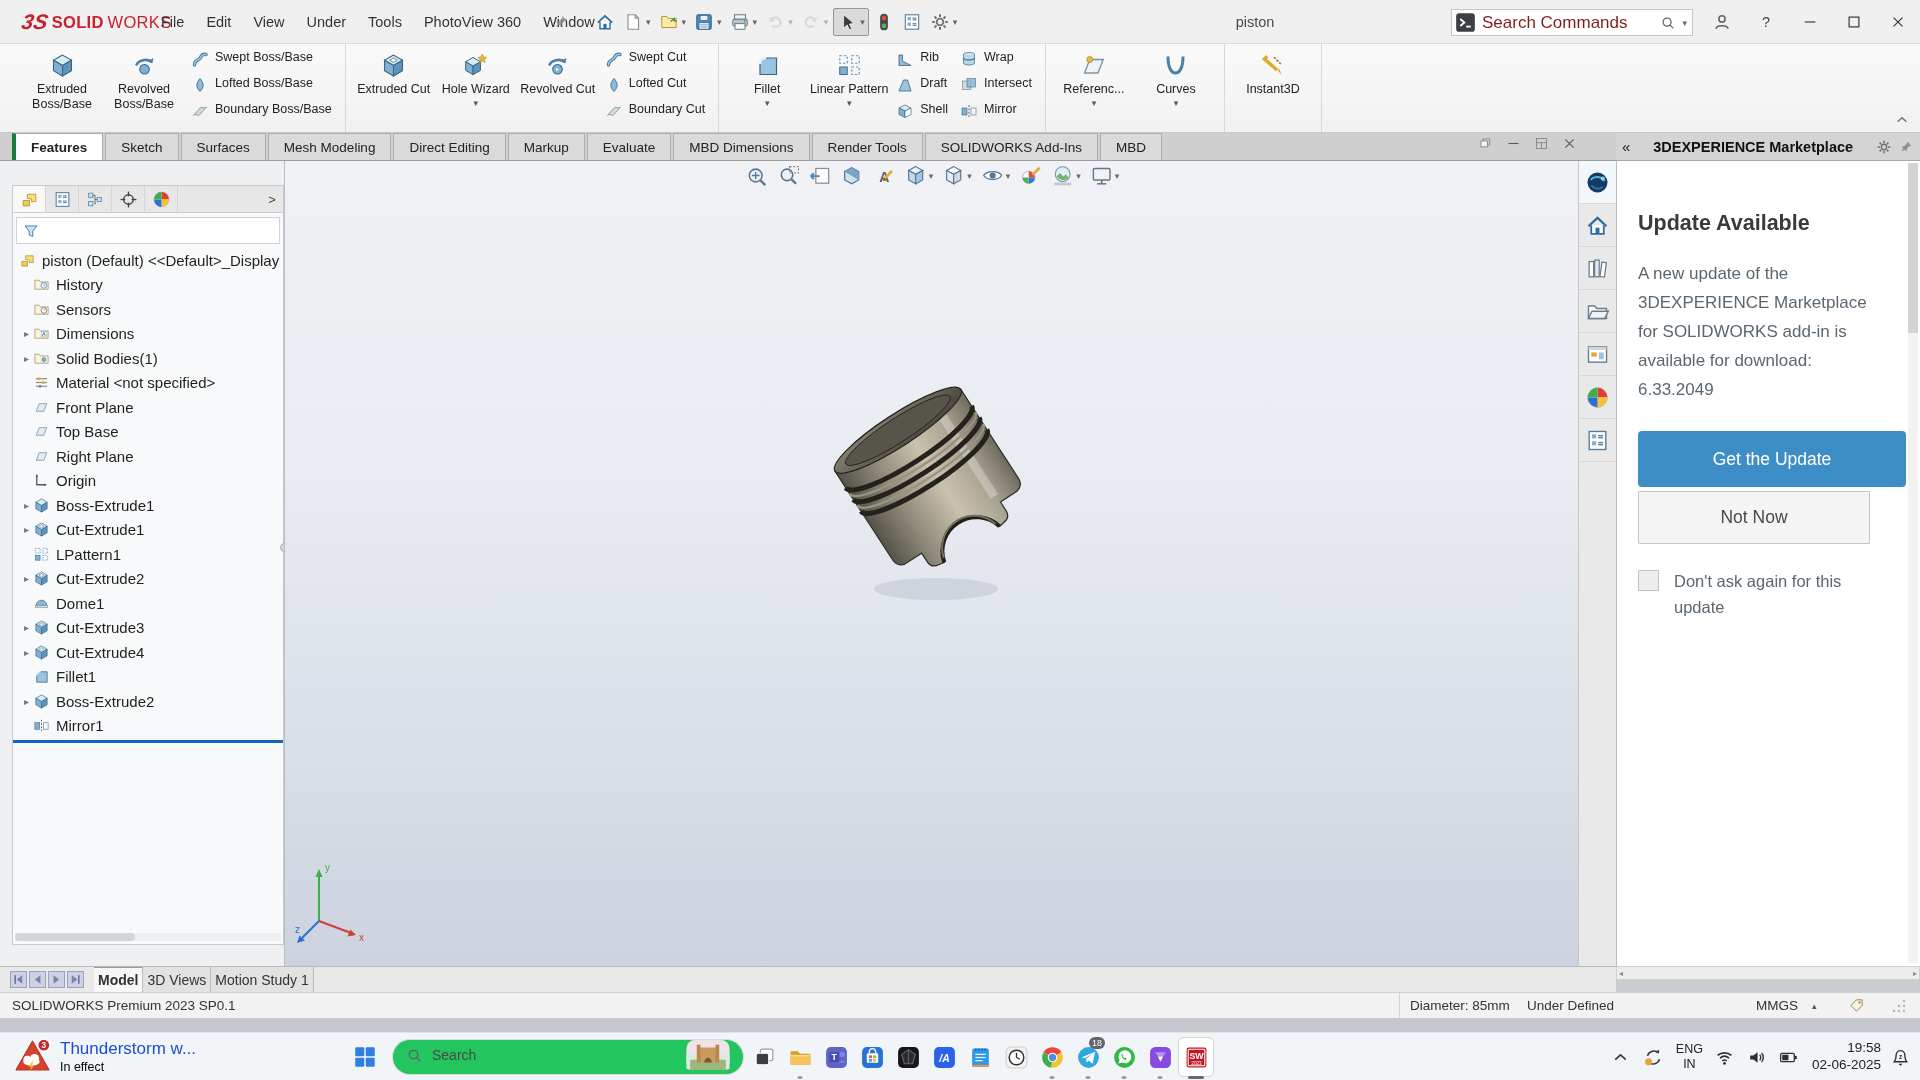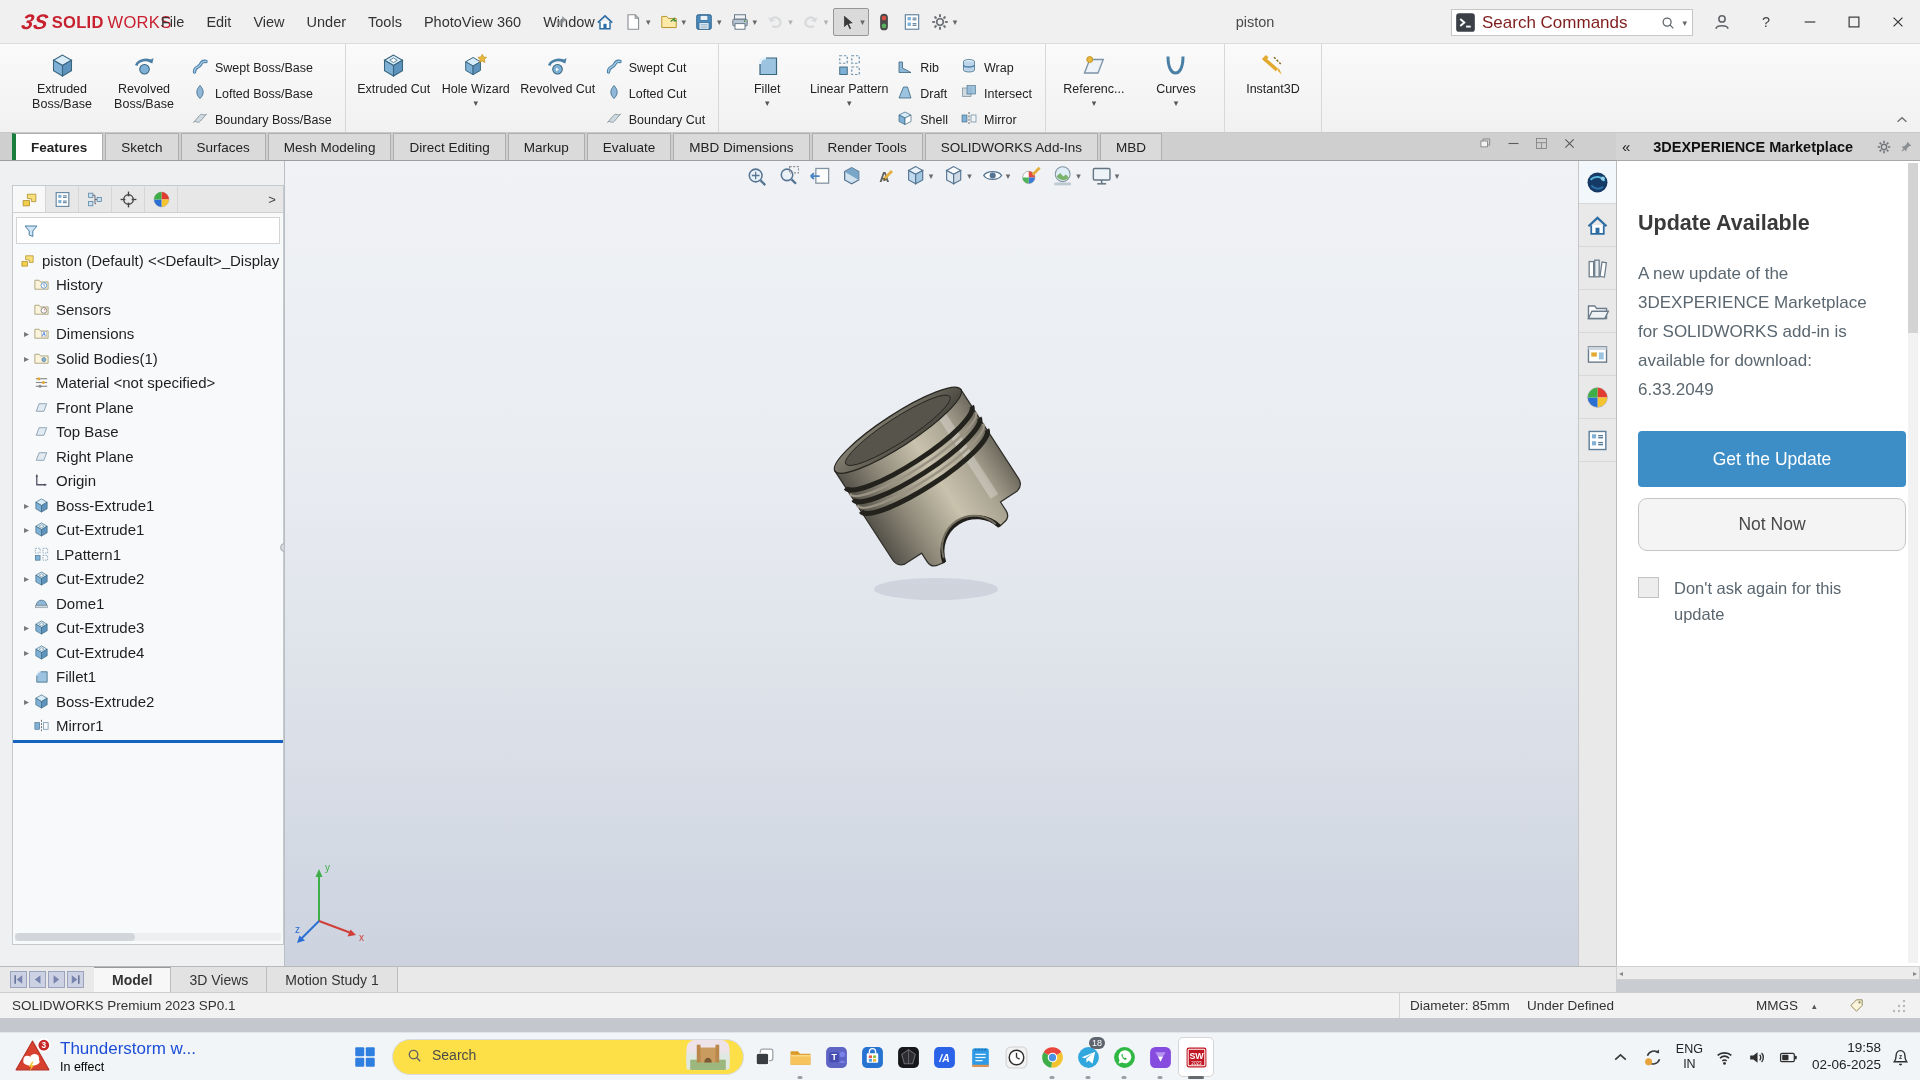--- a/index.html
+++ b/index.html
@@ -28,21 +28,21 @@
   .search-box .dd{font-size:9px;color:#666}
   .tbright{position:absolute;right:0;top:0;height:44px;display:flex;align-items:center}
   .tbbtn{width:44px;height:44px;display:flex;align-items:center;justify-content:center}
   
   .ribbon{position:absolute;left:0;top:44px;width:1920px;height:89px;background:linear-gradient(#fafafa,#f1f1f1);border-bottom:1px solid #c9c9c9;display:flex;padding-left:14px}
   .rgroup{display:flex;align-items:stretch;padding:3px 7px;border-right:1px solid #d8d8d8}
   .rlarge{width:82px;display:flex;flex-direction:column;align-items:center;padding-top:5px;font-size:12.5px;color:#222;text-align:center;line-height:1.18}
   .rlarge .icon{width:27px;height:27px;margin-bottom:3px}
   .rlarge .dd{font-size:9px;color:#555;margin-top:1px}
   .rcol{display:flex;flex-direction:column;justify-content:center;gap:1px;padding:0 6px}
-  .rsmall{display:flex;align-items:flex-end;gap:6px;font-size:12.5px;color:#222;height:25px;white-space:nowrap}
+  .rsmall{display:flex;align-items:flex-start;gap:6px;font-size:12.5px;color:#222;height:25px;white-space:nowrap}
   .rsmall .icon{width:18px;height:18px}
   .ribbon-collapse{position:absolute;left:1894px;top:112px;width:16px;height:16px;opacity:.7}
   
   .cmdtabs{position:absolute;left:0;top:133px;width:1616px;height:28px;background:#cfcfcf;border-bottom:1px solid #9e9e9e;display:flex;align-items:flex-end;padding-left:12px}
   .ctab{height:27px;padding:0 15px;display:flex;align-items:center;font-size:13.5px;color:#222;background:#dadada;border:1px solid #aeaeae;border-bottom:none;margin-right:2px}
   .ctab.active{background:#fff;font-weight:bold;border-left:4px solid #1a7f3c}
   .docwin{position:absolute;left:1478px;top:136px;display:flex;gap:13px;align-items:center}
   .docwin .icon{width:15px;height:15px;opacity:.75}
   
   .fmregion{position:absolute;left:0;top:161px;width:284px;height:805px;background:#eef0f2}
@@ -77,51 +77,51 @@
   .tptab.active{background:#f2f7fb}
   .mkheader{position:absolute;left:1616px;top:133px;width:304px;height:28px;background:#d4d4d4;border-bottom:1px solid #a8a8a8;display:flex;align-items:center;padding:0 6px;gap:6px}
   .mkheader .chev{font-size:15px;color:#222}
   .mkheader .t{flex:1;text-align:center;font-size:14.5px;font-weight:bold;color:#111;white-space:nowrap;overflow:hidden}
   .mkheader .icon{width:16px;height:16px}
   .mkpanel{position:absolute;left:1616px;top:161px;width:304px;height:805px;background:#fff;border-left:1px solid #bdbdbd}
   .mkbody{padding:50px 12px 0 21px}
   .mkh1{font-size:21.5px;font-weight:bold;color:#3a3a3a}
   .mkp{margin-top:23px;width:238px;font-size:17px;line-height:29px;color:#5b6770}
   .mkbtn1{display:block;margin-top:27px;width:268px;height:56px;background:#3d8ec6;border:none;border-radius:4px;color:#fff;font-size:17.5px;font-family:inherit}
-  .mkbtn2{display:block;margin-top:11px;width:268px;height:53px;background:#f4f4f4;border:1px solid #c6c6c6;border-radius:9px;color:#4a4a4a;font-size:17.5px;font-family:inherit}
+  .mkbtn2{display:block;margin-top:4px;width:232px;height:53px;background:#f4f4f4;border:1px solid #c6c6c6;border-radius:1px;color:#4a4a4a;font-size:17.5px;font-family:inherit}
   .mkchk{margin-top:24px;display:flex;gap:15px}
   .mkchk .box{width:21px;height:21px;background:#ededed;border:1px solid #c2c2c2;margin-top:2px}
   .mkchk .lbl{font-size:16.5px;line-height:26px;color:#5b6770;width:205px}
   .mkvscroll{position:absolute;right:2px;top:2px;width:10px;height:800px;background:#f2f2f2}
   .mkvscroll .thumb{width:10px;height:170px;background:#d3d3d3}
   .mkhscroll{position:absolute;left:1616px;top:966px;width:304px;height:14px;background:#ececec;border:1px solid #d0d0d0;display:flex;align-items:center;justify-content:space-between;padding:0 2px;font-size:8px;color:#888}
   
   .doctabs{position:absolute;left:0;top:966px;width:1616px;height:26px;background:#e9e9e9;border-top:1px solid #b9b9b9;display:flex;align-items:center}
   .dnav{display:flex;gap:2px;margin-left:10px;margin-right:10px}
   .dnav .icon{width:17px;height:17px;background:#ccd2e4;border:1px solid #9aa2bd}
-  .dtab{height:25px;padding:0 18px;display:flex;align-items:center;font-size:14px;color: #333;background:#e2e2e2;border-right:1px solid #bdbdbd}
+  .dtab{height:25px;padding:0 4px;display:flex;align-items:center;font-size:14px;color: #333;background:#e2e2e2;border-right:1px solid #bdbdbd}
   .dtab.active{background:#f7f7f7;font-weight:bold;border-top:1px solid #999}
   .statusbar{position:absolute;left:0;top:992px;width:1920px;height:26px;background:#f2f2f2;border-top:1px solid #cfcfcf;font-size:13.5px;color:#333}
   .statusbar .sbl{position:absolute;left:12px;top:5px}
   .sb-sep{position:absolute;left:1399px;top:0;width:1px;height:26px;background:#d4d4d4}
   .sb-dim{position:absolute;left:1410px;top:5px}
   .sb-state{position:absolute;left:1527px;top:5px}
   .sb-units{position:absolute;left:1756px;top:5px}
   .sb-caret{position:absolute;left:1812px;top:8px;font-size:9px;color:#555}
   .sb-tag{position:absolute;left:1848px;top:4px;width:17px;height:17px}
   .sb-grip{position:absolute;left:1890px;top:4px;width:18px;height:18px;opacity:.8}
   .desktopstrip{position:absolute;left:0;top:1018px;width:1920px;height:14px;background:#c4c8ce}
   
   .taskbar{position:absolute;left:0;top:1032px;width:1920px;height:48px;background:#f2f5f8;border-top:1px solid #e1e4e8}
   .weather{position:absolute;left:14px;top:5px;display:flex;gap:9px;align-items:center}
   .weather .icon{width:37px;height:37px}
   .wl1{font-size:17px;color:#1d4ed8}
   .wl2{font-size:12.5px;color:#000000;margin-top:1px}
   .startbtn{position:absolute;left:352px;top:11px;width:26px;height:26px}
-  .searchpill{position:absolute;left:392px;top:6px;width:352px;height:36px;background:#fde047;border:1px solid #d8dbe0;border-radius:18px;display:flex;align-items:center;padding:0 4px 4px 13px;gap:9px}
+  .searchpill{position:absolute;left:392px;top:6px;width:352px;height:36px;background:#22c55e;border:1px solid #d8dbe0;border-radius:18px;display:flex;align-items:center;padding:0 4px 4px 13px;gap:9px}
   .searchpill .stext{flex:1;font-size:14px;color:#4a4a4a}
   .searchpill .castle{width:62px;height:30px;border-radius:15px;overflow:hidden}
   .apps{position:absolute;left:746px;top:0;height:48px;display:flex}
   .tba{position:relative;width:36px;height:48px;display:flex;align-items:center;justify-content:center}
   .tba .icon{width:25px;height:25px}
   .tba .rdot{position:absolute;bottom:2px;left:50%;transform:translateX(-50%);width:5px;height:3px;border-radius:2px;background:#9aa0a6}
   .tba.active{background:#fff;border:1px solid #d5d5d5;border-radius:5px;height:40px;margin-top:4px}
   .tba.active .rdot{bottom:-3px;width:16px;background:#66696d}
   .tba .badge{position:absolute;top:4px;right:1px;background:#5d646e;color:#fff;font-size:9px;padding:0 3px;border-radius:6px;line-height:12px}
   .tray{position:absolute;right:0;top:0;height:48px;display:flex;align-items:center}

